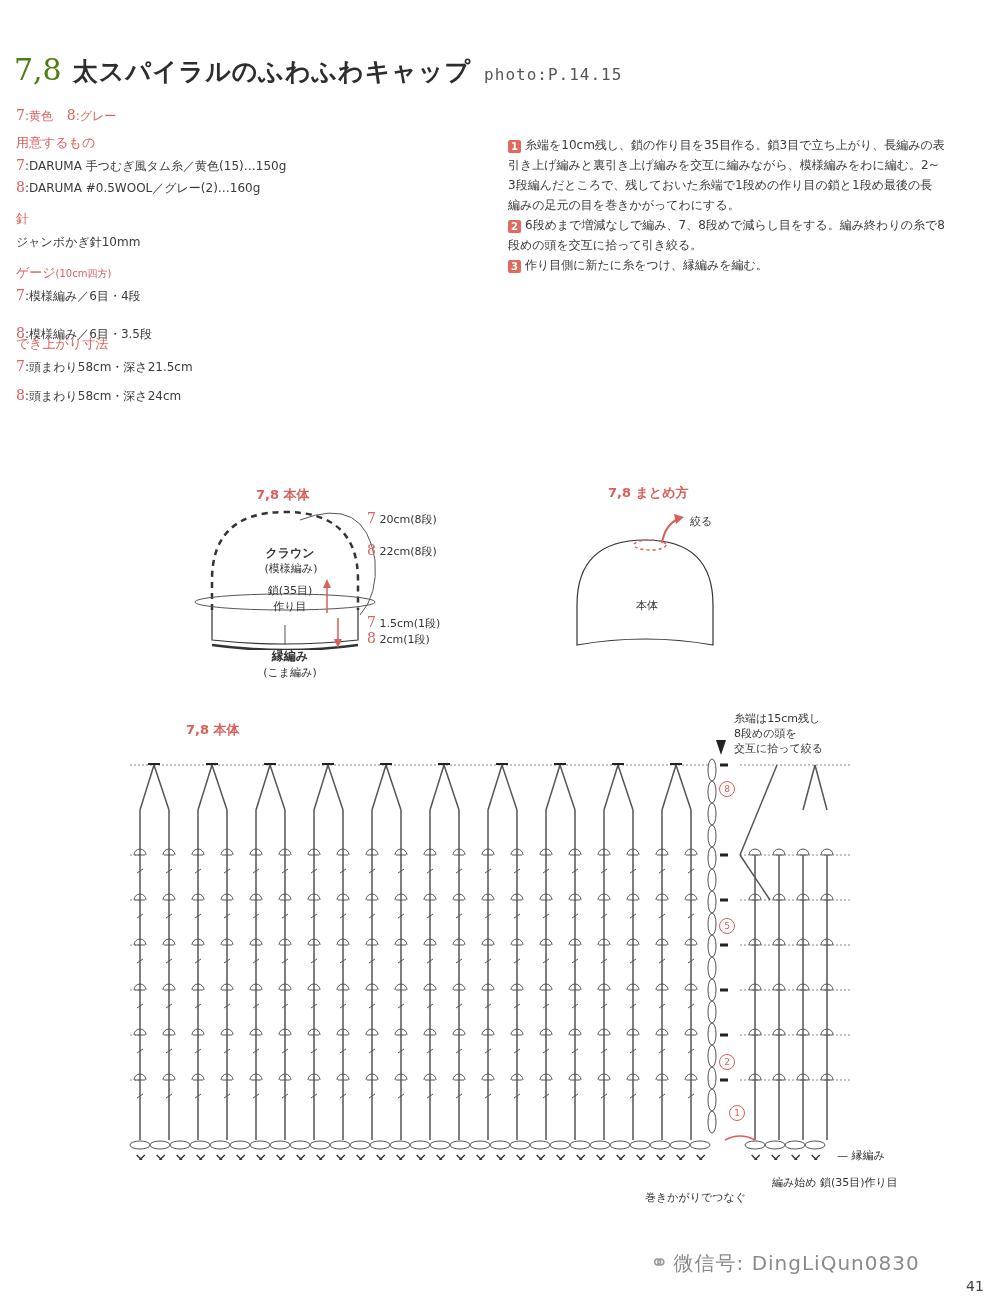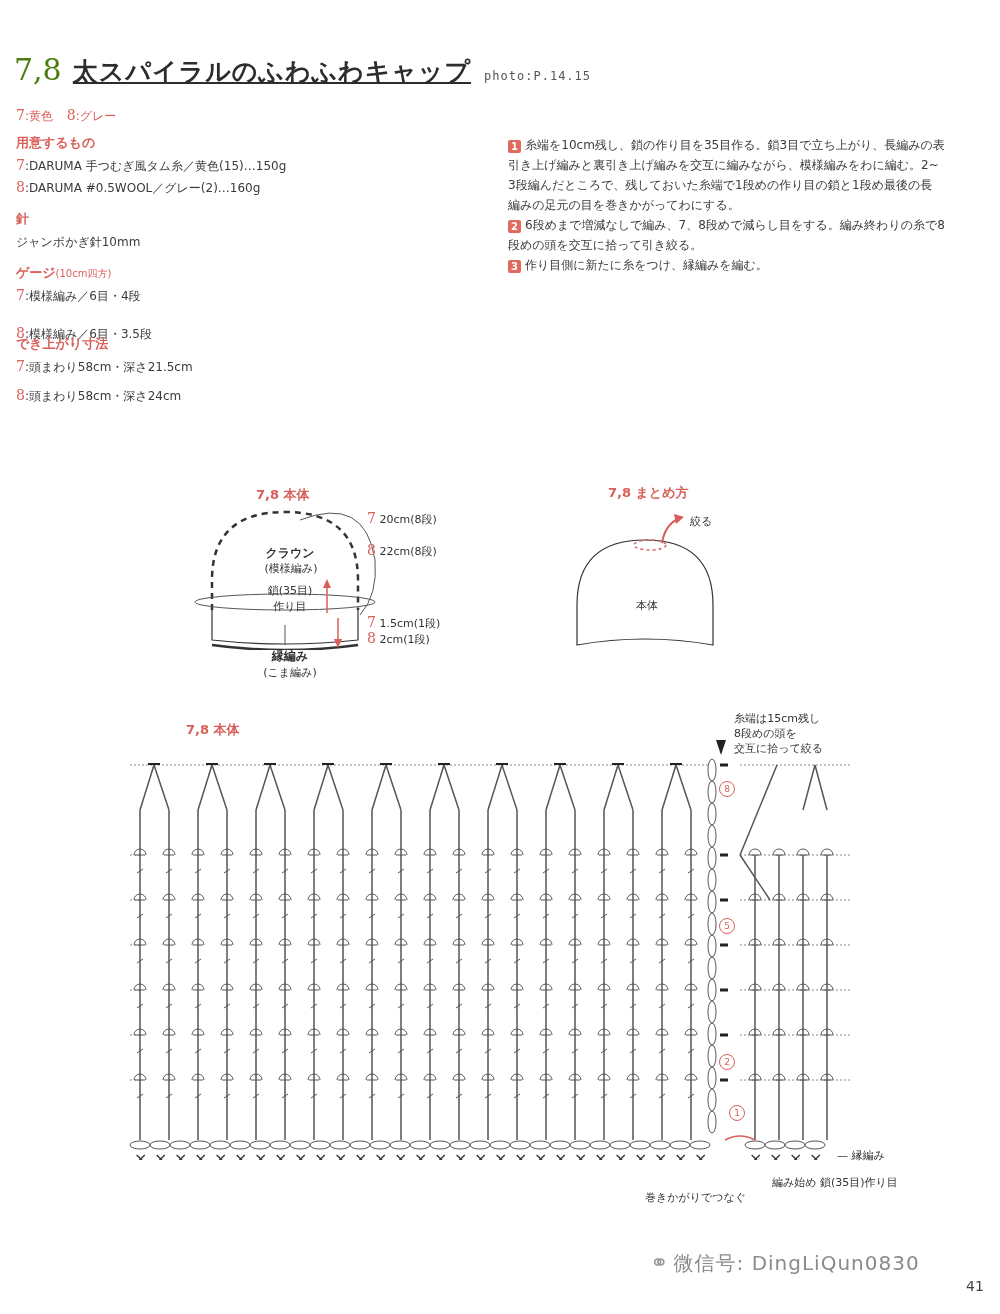--- a/index.html
+++ b/index.html
@@ -1,39 +1,39 @@
 <!DOCTYPE html>
 <html><head>
 <meta charset="utf-8">
 <style>
   html,body{margin:0;padding:0;background:#ffffff;}
   body{width:1000px;height:1314px;position:relative;overflow:hidden;font-family:"DejaVu Sans",sans-serif;color:#3a3a3a;}
   .abs{position:absolute;}
   .red{color:#d9605a;}
   .title-num{font-family:"DejaVu Serif",serif;color:#4d7c0f;font-size:30px;}
   .title-text{font-size:25px;color:#2d2d2d;letter-spacing:1px;font-weight:bold;}
-  .photo{font-family:"DejaVu Sans Mono",monospace;font-size:12px;color:#555;letter-spacing:1px;}
-  .sec-h{color:#d9605a;font-weight:bold;font-size:13px;}
+  .photo{font-family:"DejaVu Sans Mono",monospace;font-size:16px;color:#555;letter-spacing:1px;}
+  .sec-h{color:#d9605a;font-weight:normal;font-size:13px;}
   .line{font-size:12px;color:#3a3a3a;white-space:nowrap;}
   .num{font-family:"DejaVu Serif",serif;color:#d9605a;font-size:14px;}
   .small-red{color:#d9605a;font-size:10px;font-weight:normal;}
   .step{font-size:12px;line-height:20px;color:#3a3a3a;width:460px;}
   .badge{display:inline-block;width:13px;height:13px;background:#e06a5d;color:#fff;font-size:10px;text-align:center;line-height:13px;border-radius:2px;margin-right:4px;vertical-align:-1px;font-weight:bold;}
   .diag-title{color:#d9605a;font-weight:bold;font-size:13px;}
   .diag-label{font-size:11px;color:#333;white-space:nowrap;}
   .diag-label-b{font-size:12px;color:#333;font-weight:bold;white-space:nowrap;text-align:center;}
   .watermark{font-size:20px;color:#8a8a8a;letter-spacing:1px;}
   .pagenum{font-size:14px;color:#444;}
 </style>
 </head>
 <body>
 
 <div class="abs" style="left:14px;top:52px;">
   <span class="title-num">7,8</span>
-  <span class="title-text" style="margin-left:6px;text-decoration:underline;">太スパイラルのふわふわキャップ</span>
+  <span class="title-text" style="margin-left:6px;">太スパイラルのふわふわキャップ</span>
   <span class="photo" style="margin-left:8px;">photo:P.14.15</span>
 </div>
 
 <div class="abs line" style="left:16px;top:107px;">
   <span class="num">7</span><span class="red" style="font-size:12px;">:黄色</span>
   <span class="num" style="margin-left:10px;">8</span><span class="red" style="font-size:12px;">:グレー</span>
 </div>
 
 <div class="abs" style="left:16px;top:134px;">
   <div class="sec-h">用意するもの</div>

